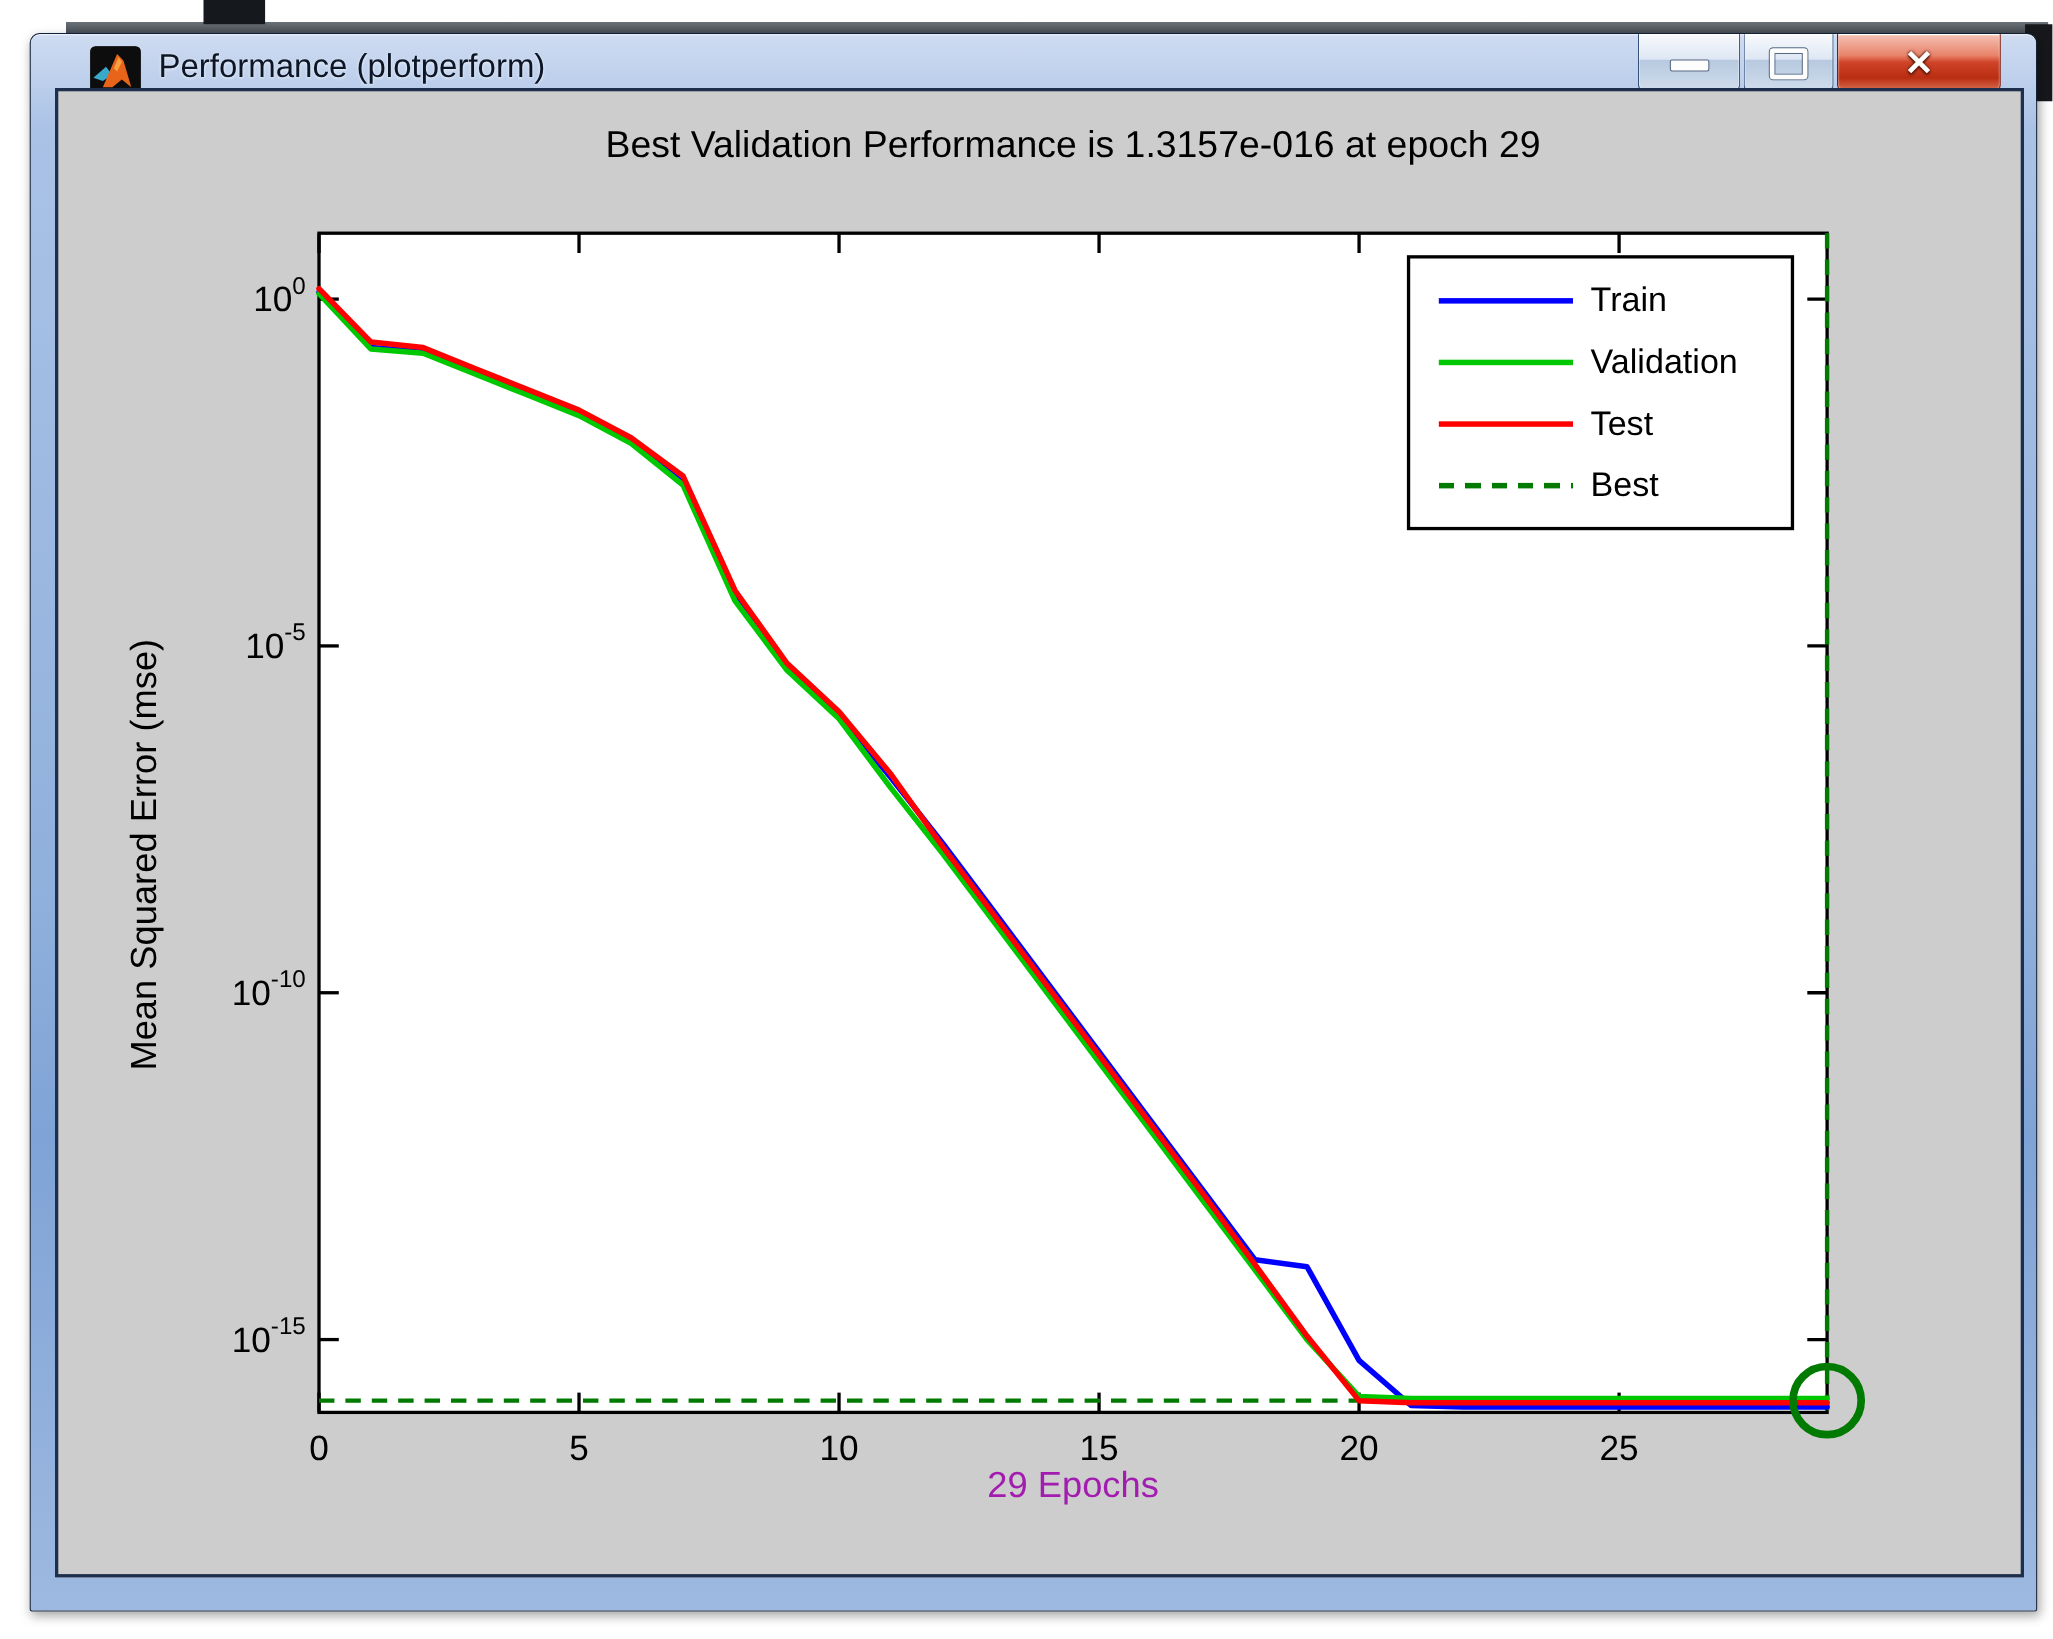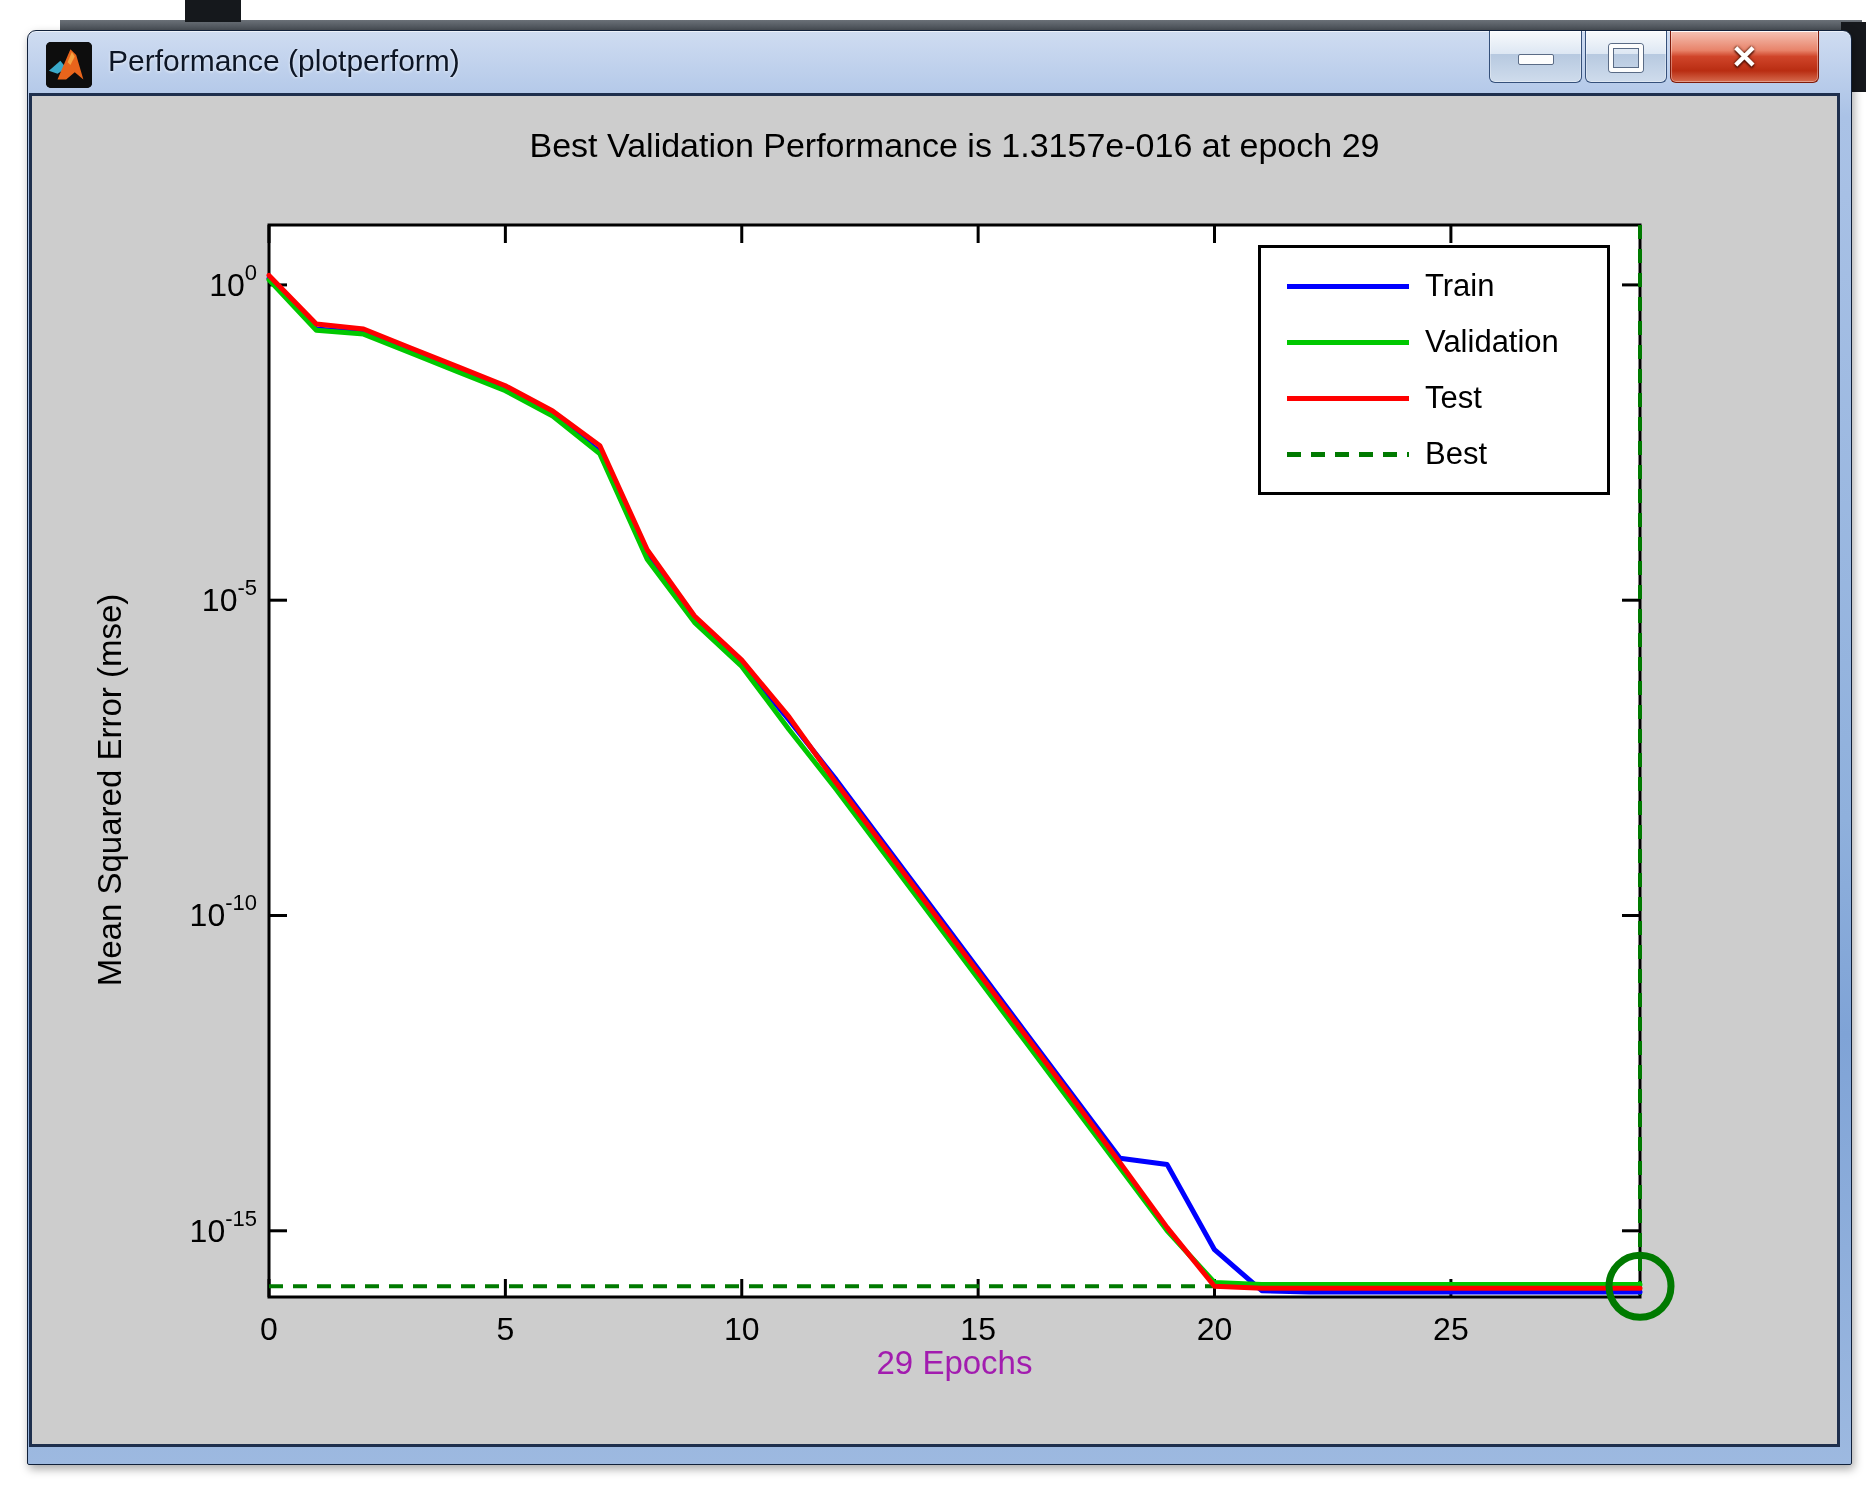--- a/index.html
+++ b/index.html
@@ -11,21 +11,21 @@
     background:linear-gradient(180deg,#6a7077 0%,#50565d 55%,#3a3f45 100%);}
   .behind-tab{position:absolute;left:185px;top:0;width:56px;height:22px;background:#15181c;}
   .behind-corner{position:absolute;left:1841px;top:22px;width:25px;height:70px;
     background:#16181c;border-radius:0 0 0 8px;}
 
   
   .window{position:absolute;left:27px;top:30px;width:1823px;height:1433px;
     border:1px solid #10203a;border-radius:9px 9px 2px 2px;
     background:linear-gradient(180deg,#cfdcf1 0%,#aac2e6 6%,#8fb0dc 55%,#7fa3d6 70%,#9db9e0 100%);
     box-shadow:inset 0 1px 0 rgba(255,255,255,.6), 2px 4px 10px rgba(0,0,0,.35);}
-  .titlebar{position:relative;height:62px;}
+  .titlebar{position:relative;height:49px;margin-left:36px;}
   .app-icon{position:absolute;left:18px;top:11px;width:46px;height:46px;
     background:#0d0d0d;border-radius:5px;overflow:hidden;}
   .title-text{position:absolute;left:80px;top:0;height:62px;line-height:60px;
     font-size:30px;color:#0d1626;text-shadow:0 1px 3px rgba(255,255,255,.75);}
   .win-buttons{position:absolute;top:0;right:32px;display:flex;gap:3px;}
   .wbtn{height:52px;border:1px solid #35507a;border-top:none;border-radius:0 0 6px 6px;
     box-sizing:border-box;display:flex;align-items:center;justify-content:center;
     box-shadow:inset 0 1px 0 rgba(255,255,255,.85), inset 0 0 0 1px rgba(255,255,255,.35);}
   .wbtn.min,.wbtn.max{width:93px;
     background:linear-gradient(180deg,#f8fafc 0%,#dde7f3 45%,#b7c9e0 46%,#cfdcec 100%);}
@@ -33,21 +33,21 @@
   .wbtn.close{width:149px;border-color:#7e1a0a;
     background:linear-gradient(180deg,#f5c3b5 0%,#e8836a 38%,#d0452a 50%,#b92d12 78%,#d66b4e 100%);}
   .glyph-min{display:block;width:34px;height:9px;background:#fdfdfd;border:1px solid #5a6b85;
     border-radius:2px;margin-top:6px;}
   .glyph-max{display:block;width:26px;height:20px;border:4px solid #fdfdfd;border-radius:3px;
     box-shadow:0 0 0 1px #5a6b85, inset 0 0 0 1px #5a6b85;margin-top:2px;}
   .glyph-close{font-size:32px;font-weight:bold;color:#ffffff;line-height:1;
     text-shadow:-1px -1px 0 #55300f33, 0 0 3px #4a1206, 0 2px 2px #5c1507;}
 
   
-  .client{position:relative;margin:0 11px 15px 1px;height:1348px;
+  .client{position:relative;margin:0 11px 15px 22px;height:1348px;
     background:#cdcdcd;border:3px solid #1e2f4d;box-sizing:content-box;overflow:hidden;}
   .fig-title{position:absolute;left:237px;top:30px;width:1371px;text-align:center;
     font-size:34px;color:#000;}
   .xlabel{position:absolute;left:237px;top:1248px;width:1371px;text-align:center;
     font-size:33px;color:#a21caf;}
   .ylabel{position:absolute;left:78px;top:694px;transform:translate(-50%,-50%) rotate(-90deg);
     white-space:nowrap;font-size:33px;color:#000;}
   #plot-svg{position:absolute;left:0;top:0;}
   #plot-svg text{font-family:"Liberation Sans",sans-serif;fill:#000;}
 

